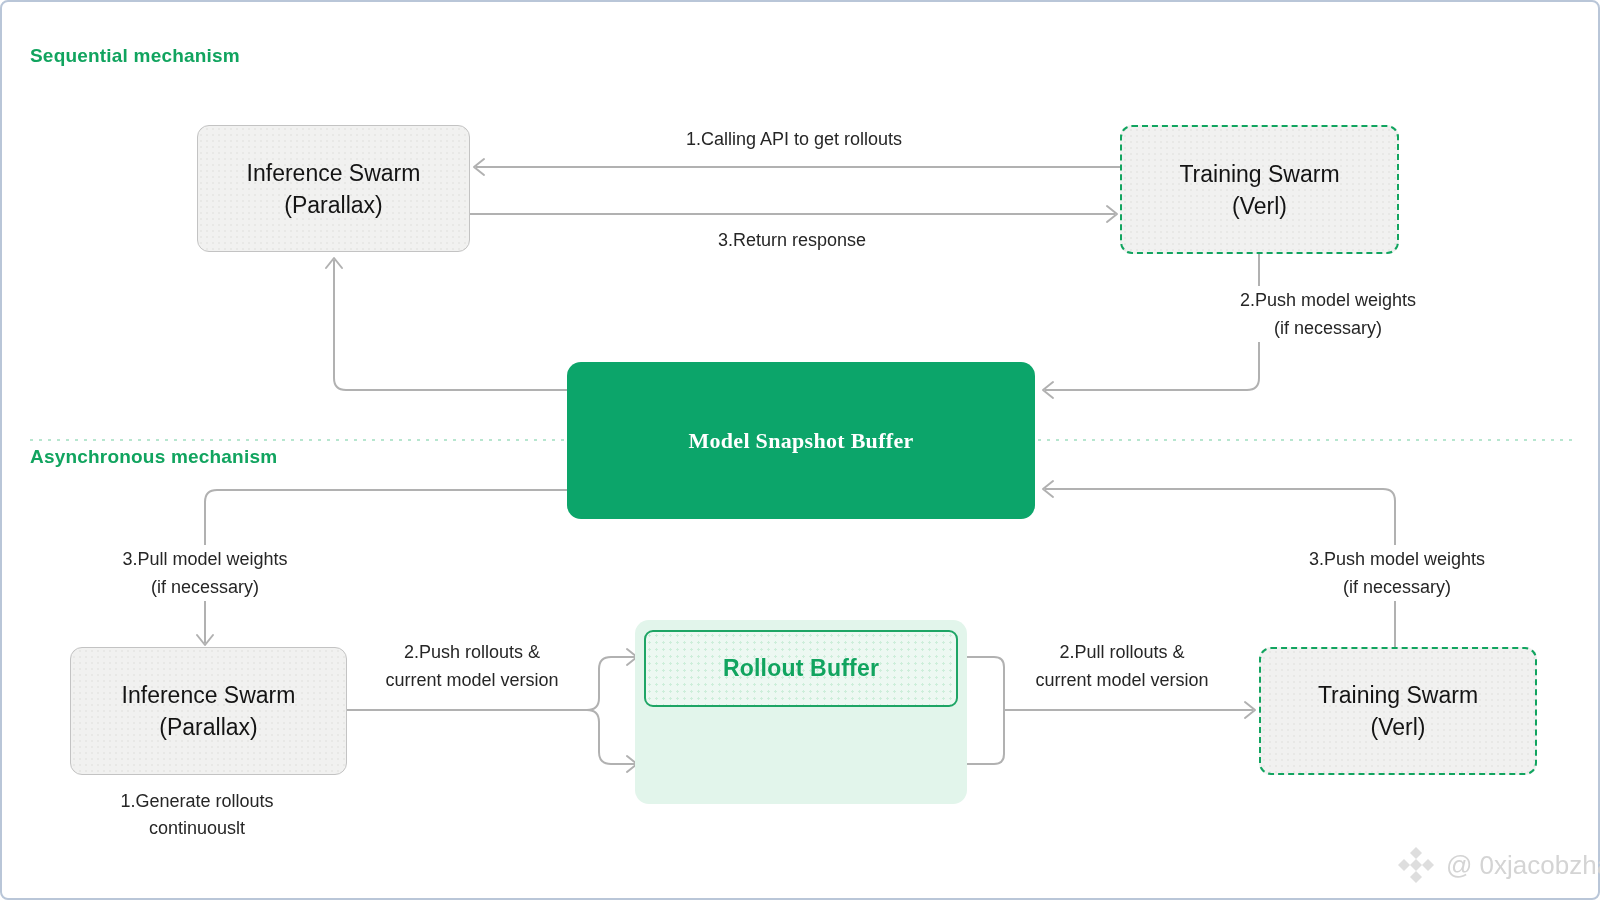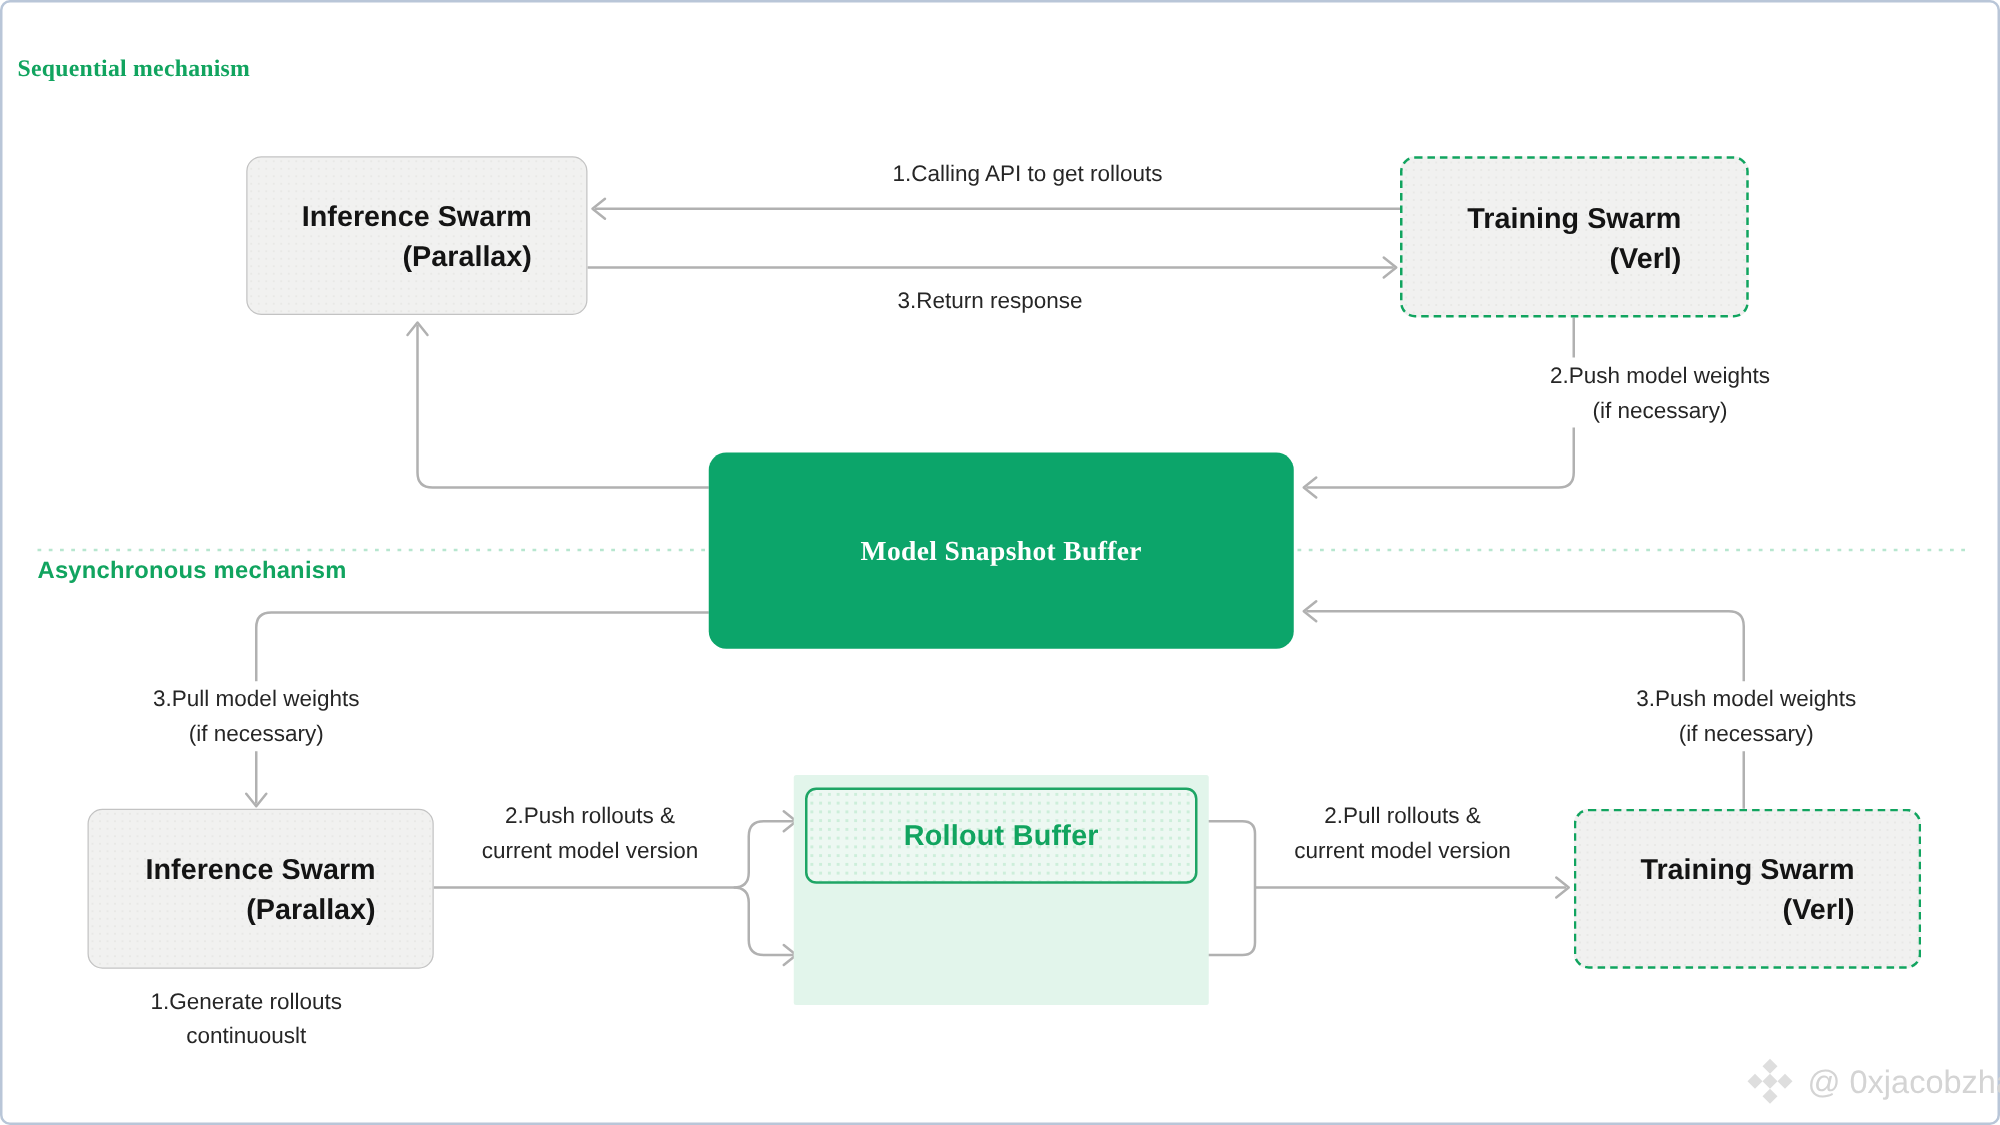--- a/index.html
+++ b/index.html
@@ -46,30 +46,30 @@
     border:1.5px solid var(--node-border);
     border-radius:12px;
   }
   .node.dashed{
     background-color:var(--node-fill);
     background-image:radial-gradient(#e8e8e6 1px, transparent 1px);
     background-size:6px 6px;
     border:2.5px dashed var(--accent-green);
     border-radius:12px;
   }
-  .node-title{font-size:23px;font-weight:bold;line-height:32px;color:#141414;text-align:right;}
+  .node-title{font-size:23px;font-weight:normal;line-height:32px;color:#141414;}
   .node.snapshot{
     background:var(--snapshot-green);
     border-radius:14px;
   }
   .snapshot-title{font-size:22px;font-weight:bold;color:#ffffff;letter-spacing:0.3px;font-family:Liberation Serif, serif;}
   .group-container{
     position:absolute;z-index:3;
     background:var(--container-fill);
-    border-radius:2px;
+    border-radius:14px;
   }
   .inner-node{
     position:absolute;z-index:4;display:flex;align-items:center;justify-content:center;
     box-sizing:border-box;
     background-color:var(--inner-fill);
     background-image:radial-gradient(#cdeeda 1.1px, transparent 1.1px);
     background-size:7px 7px;
     border:2px solid #1ea565;
     border-radius:9px;
   }
@@ -119,21 +119,21 @@
     <path class="conn" d="M 345,708 H 585 Q 597,708 597,696 V 667 Q 597,655 609,655 H 633"></path>
     <polyline class="arrowhead" points="625,647 635,655 625,663"></polyline>
     <path class="conn" d="M 585,708 Q 597,708 597,720 V 750 Q 597,762 609,762 H 633"></path>
     <polyline class="arrowhead" points="625,754 635,762 625,770"></polyline>
 
     <path class="conn" d="M 958,655 H 992 Q 1002,655 1002,665 V 752 Q 1002,762 992,762 H 958"></path>
     <path class="conn" d="M 1002,708 H 1251"></path>
     <polyline class="arrowhead" points="1243,700 1253,708 1243,716"></polyline>
   </svg>
 
-  <div class="section-label" style="left:12px;top:43px;font-family:Liberation Serif, serif;">Sequential mechanism</div>
+  <div class="section-label" style="left:28px;top:43px;">Sequential mechanism</div>
   <div class="section-label" style="left:28px;top:444px;">Asynchronous mechanism</div>
 
   <div class="node gray" style="left:195px;top:123px;width:273px;height:127px;">
     <div class="node-title">
       <span>Inference Swarm</span><br>
       <span>(Parallax)</span>
     </div>
   </div>
 
   <div class="node dashed" style="left:1118px;top:123px;width:279px;height:129px;">
@@ -160,21 +160,21 @@
     </div>
   </div>
 
   <div class="node dashed" style="left:1257px;top:645px;width:278px;height:128px;">
     <div class="node-title">
       <span>Training Swarm</span><br>
       <span>(Verl)</span>
     </div>
   </div>
 
-  <div class="edge-label" style="left:820px;top:123px;">1.Calling API to get rollouts</div>
+  <div class="edge-label" style="left:792px;top:123px;">1.Calling API to get rollouts</div>
   <div class="edge-label" style="left:790px;top:224px;">3.Return response</div>
   <div class="edge-label whitebg" style="left:1326px;top:284px;">
     <span>2.Push model weights</span><br>
     <span>(if necessary)</span>
   </div>
 
   <div class="edge-label whitebg" style="left:203px;top:543px;">
     <span>3.Pull model weights</span><br>
     <span>(if necessary)</span>
   </div>

